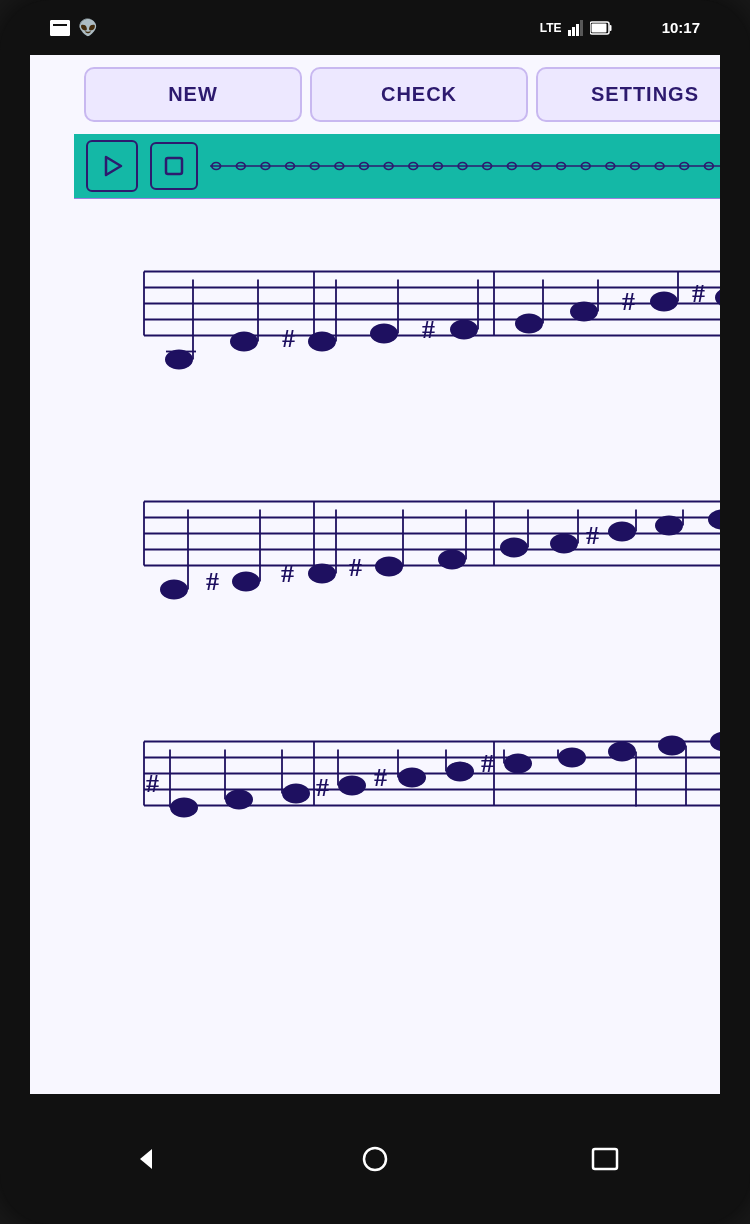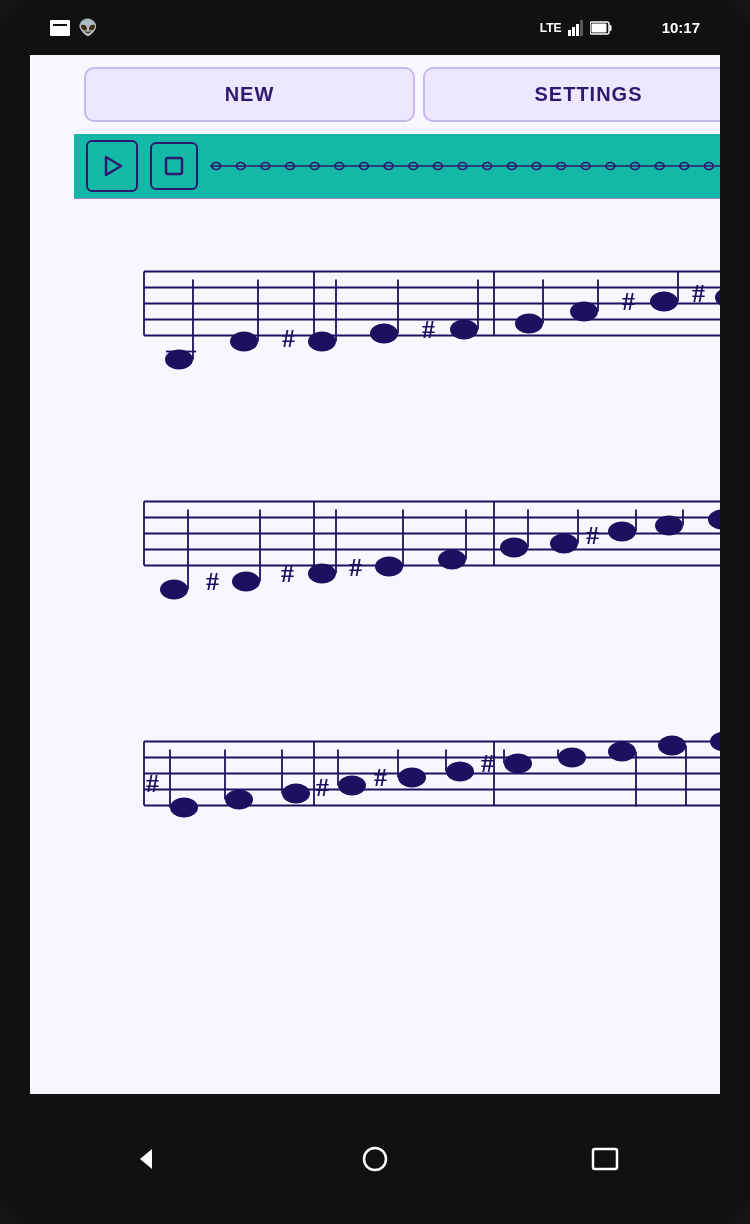--- a/index.html
+++ b/index.html
@@ -208,20 +208,21 @@
       </svg>
       <span style="font-size:15px;font-weight:bold;margin-left:44px;">10:17</span>
     </div>
   </div>
 
   <div class="phone-screen">
     <div class="app-content">
 
       <div class="top-buttons">
         <div class="top-btn">NEW</div>
+        <div class="top-btn">CHECK</div>
         <div class="top-btn">SETTINGS</div>
       </div>
 
       <div class="playback-bar">
         <div class="play-btn">
           <svg width="24" height="24" viewBox="0 0 24 24">
             <polygon points="6,3 21,12 6,21" fill="none" stroke="#2d1a6e" stroke-width="2.5" stroke-linejoin="round"></polygon>
           </svg>
         </div>
         <div class="stop-btn">

